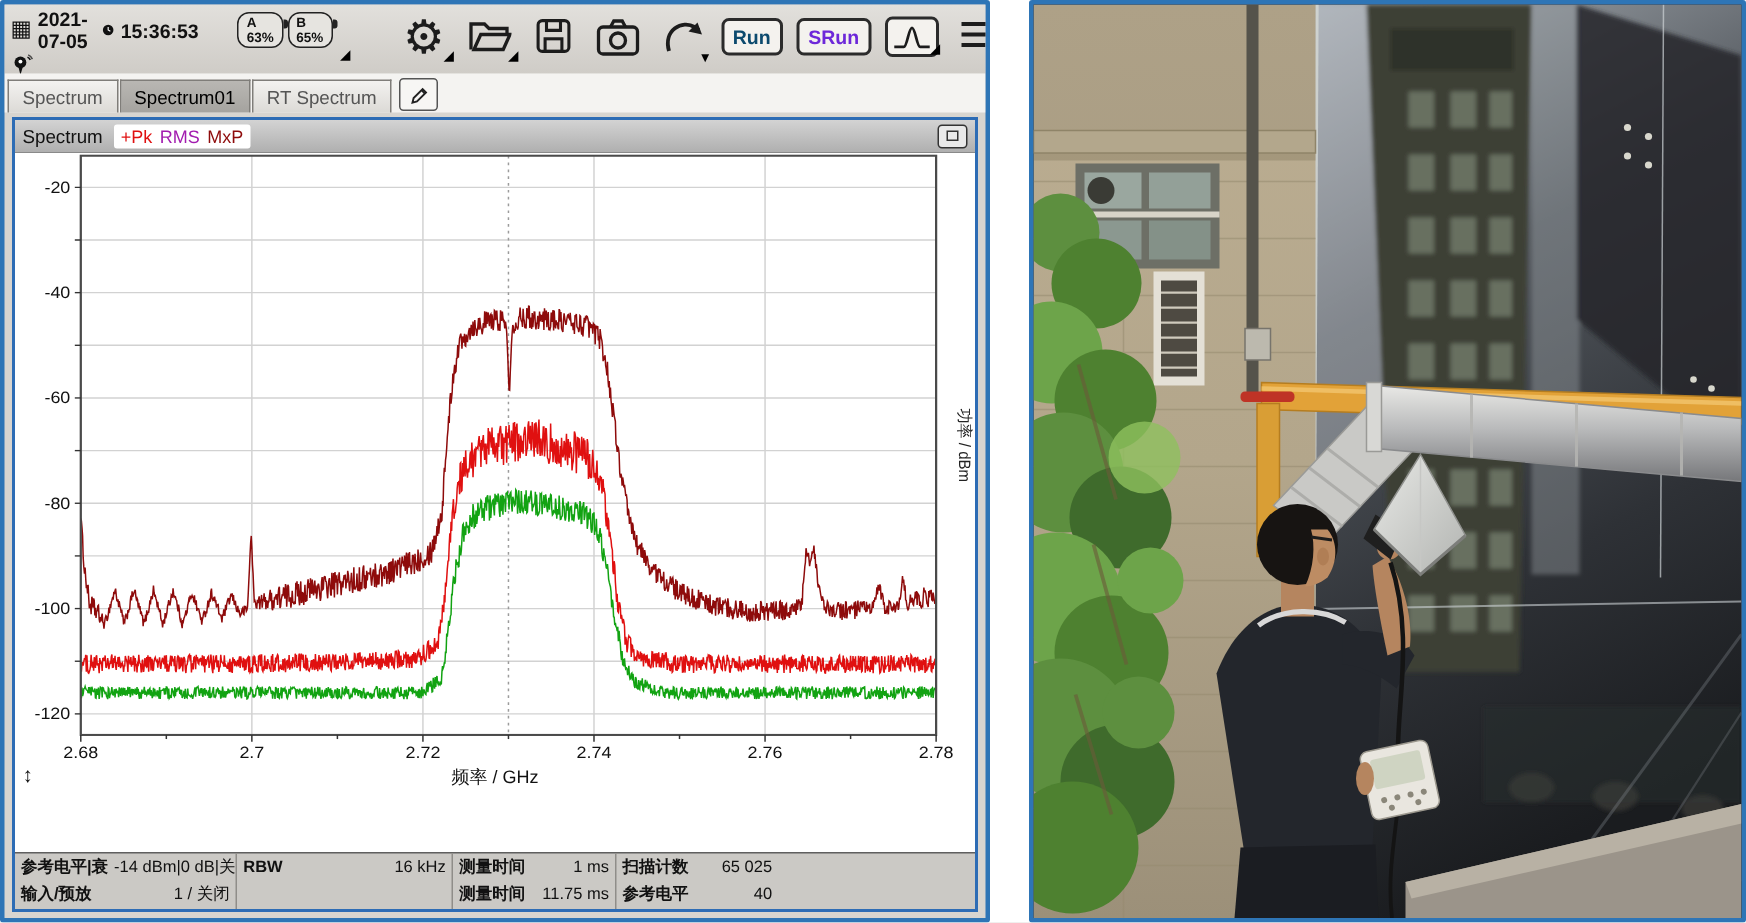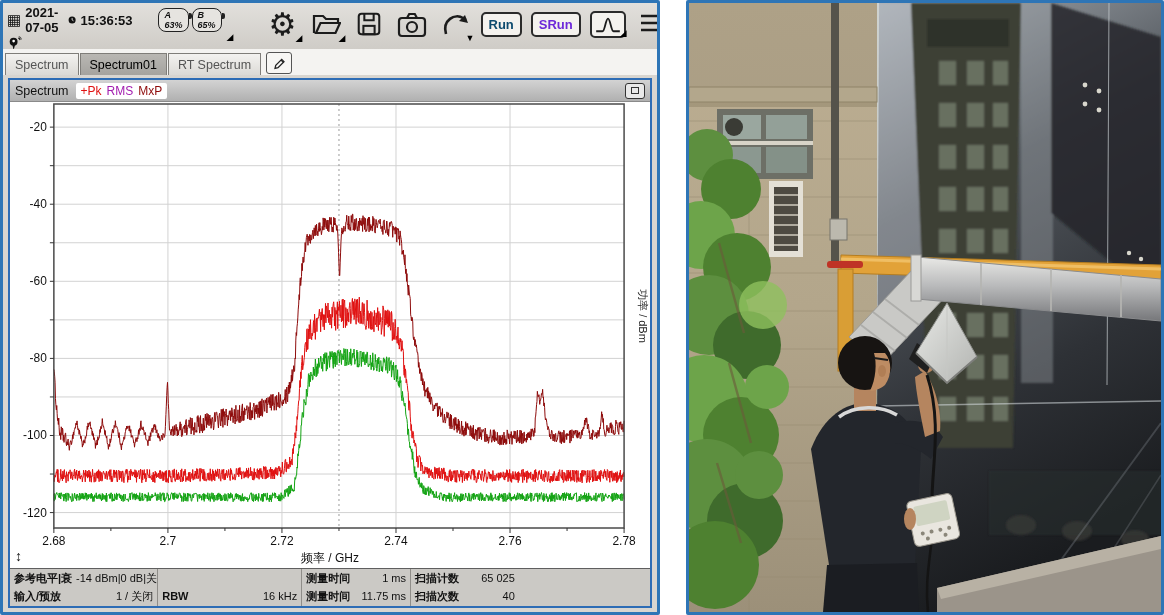--- a/index.html
+++ b/index.html
@@ -7,21 +7,21 @@
   .page{width:1164px;height:615px;display:flex;gap:26px;background:#fff;}
   .panel{border:3px solid #2e75b6;border-radius:2px;overflow:hidden;position:relative;}
   .panel.left{width:660px;height:615px;background:#d8d5d0;display:flex;flex-direction:column;}
   .panel.right{width:478px;height:615px;background:#444;}
   
   .toolbar{height:46px;display:flex;align-items:flex-start;padding:2px 6px 0 4px;background:linear-gradient(#e2e0dc,#cfccc7);}
   .tb-left{display:flex;flex-direction:column;gap:1px;}
   .tb-datetime{display:flex;align-items:center;gap:4px;font-size:13px;font-weight:bold;color:#111;}
   .cal{font-size:15px;line-height:14px;}
   .tb-gps{height:16px;padding-left:1px;}
-  .tb-batt{display:flex;gap:3px;align-items:center;margin:3px 0 0 26px;position:relative;padding-right:10px;font-style:italic;}
+  .tb-batt{display:flex;gap:3px;align-items:center;margin:3px 0 0 26px;position:relative;padding-right:10px;}
   .batt{border:1.5px solid #222;border-radius:8px;background:#e6e4e0;font-size:9px;font-weight:bold;padding:1px 5px;position:relative;color:#111;}
   .batt::after{content:"";position:absolute;right:-4px;top:4px;width:3px;height:6px;background:#222;border-radius:0 2px 2px 0;}
   .corner{position:absolute;right:-2px;bottom:-10px;font-size:9px;color:#000;}
   .tb-icons{display:flex;align-items:center;gap:9px;margin-left:34px;margin-top:2px;}
   .icon-btn{position:relative;display:flex;align-items:center;justify-content:center;width:34px;height:34px;color:#1c1c1c;cursor:pointer;}
   .icon-btn .dd{position:absolute;right:-3px;bottom:-2px;font-size:9px;color:#000;}
   .gear-glyph{font-size:31px;line-height:31px;}
   .run-btn,.srun-btn{border:2px solid #2b2b2b;border-radius:5px;background:#f4f2ee;font-size:13px;font-weight:bold;padding:3px 6px;cursor:pointer;}
   .run-btn{color:#0c4a6e;}
   .srun-btn{color:#6d28d9;}
@@ -37,27 +37,27 @@
   .plot-title{font-size:12.5px;color:#111;}
   .legend{background:#fff;border-radius:2px;display:flex;gap:5px;padding:1px 5px;font-size:12px;font-weight:normal;}
   .spacer{flex:1;}
   .max-btn{width:20px;height:16px;border:1.5px solid #333;border-radius:3px;background:#e9e9e9;display:flex;align-items:center;justify-content:center;cursor:pointer;}
   .max-btn i{display:block;width:8px;height:7px;border:1.5px solid #333;}
   .plot-body{flex:1;position:relative;min-height:0;}
   .plot-body svg{position:absolute;inset:0;width:100%;height:100%;}
   .axis-title-row{height:18px;position:relative;text-align:center;font-size:12px;color:#111;}
   .updown{position:absolute;left:5px;top:-2px;font-size:14px;font-weight:bold;}
   
-  .statusbar{height:38px;border-top:1px solid #5f5f5f;background:#cbc9c5;display:flex;font-size:11px;color:#111;}
+  .statusbar{height:38px;border-top:1px solid #5f5f5f;background:#cbc9c5;display:flex;font-size:11px;color:#111;margin-top:40px;}
   .scol{padding:2px 4px;display:flex;flex-direction:column;justify-content:space-between;}
   .scol+.scol{border-left:1px solid #8f8d89;}
   .srow{display:flex;justify-content:space-between;gap:4px;line-height:1.4;}
   .srow .lab{font-weight:bold;white-space:nowrap;}
   .srow .val{white-space:nowrap;text-align:right;}
-  .c1{width:23%;}.c2{width:20.5%;}.c3{width:22.5%;justify-content:flex-end;}.c4{width:17%;}.c5{width:17%;}
+  .c1{width:23%;}.c2{width:20.5%;}.c3{width:22.5%;}.c4{width:17%;}.c5{width:17%;}
 </style>
 </head>
 <body>
 
 <div class="page">
 
   <div class="panel left">
 
     <div class="toolbar">
       <div class="tb-left">
@@ -258,21 +258,21 @@
               <span class="lab">测量时间</span>
               <span class="val">11.75 ms</span>
             </div>
         </div>
         <div class="scol c5">
           <div class="srow">
               <span class="lab">扫描计数</span>
               <span class="val">65 025</span>
             </div>
           <div class="srow">
-              <span class="lab">扫描次数</span>
+              <span class="lab">参考电平</span>
               <span class="val">40</span>
             </div>
         </div>
       </div>
     </div>
   </div>
 
   <div class="panel right">
     <svg viewBox="0 0 472 609" width="472" height="609">
       <defs>

